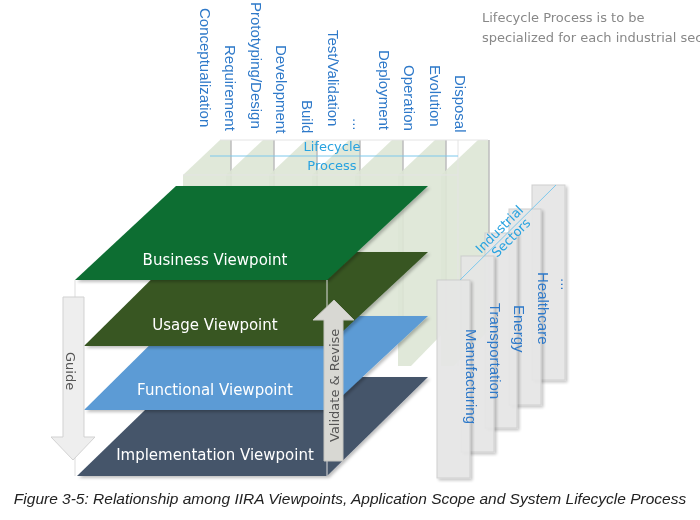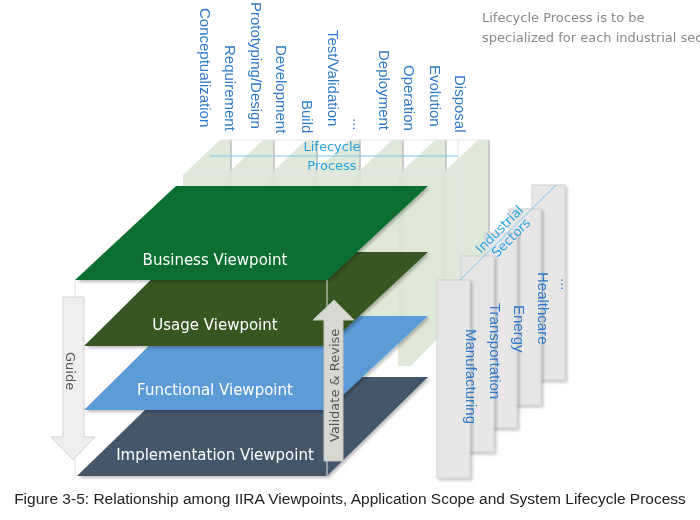--- a/index.html
+++ b/index.html
@@ -5,21 +5,21 @@
   html, body { margin:0; padding:0; background:#ffffff; }
   body { width:700px; height:520px; position:relative; overflow:hidden;
          font-family:"Liberation Sans", sans-serif; }
   svg { position:absolute; left:0; top:0; }
   .vtext { font-family:"Liberation Sans", sans-serif; font-size:15px; fill:#2e79c9; }
   .layer-label { font-family:"DejaVu Sans", sans-serif; font-size:15px; fill:#ffffff; }
   .side-label { font-family:"DejaVu Sans", sans-serif; font-size:13px; fill:#555555; }
   .note { font-family:"DejaVu Sans", sans-serif; font-size:13px; fill:#888888; }
   .lc-label { font-family:"DejaVu Sans", sans-serif; font-size:13px; fill:#29a3e0; }
   .caption { position:absolute; left:0; width:700px; top:490px; text-align:center;
-             font-family:"Liberation Sans", sans-serif; font-size:15.5px; color:#222222; }
+             font-family:"Liberation Sans", sans-serif; font-size:15.5px; color:#222222;font-style:italic; }
 </style>
 </head>
 <body>
 
 <svg width="700" height="520" viewBox="0 0 700 520">
   <defs>
     <filter id="shadow" x="-10%" y="-10%" width="130%" height="130%">
       <feDropShadow dx="2" dy="2" stdDeviation="1.5" flood-color="#000" flood-opacity="0.25"></feDropShadow>
     </filter>
   </defs>

